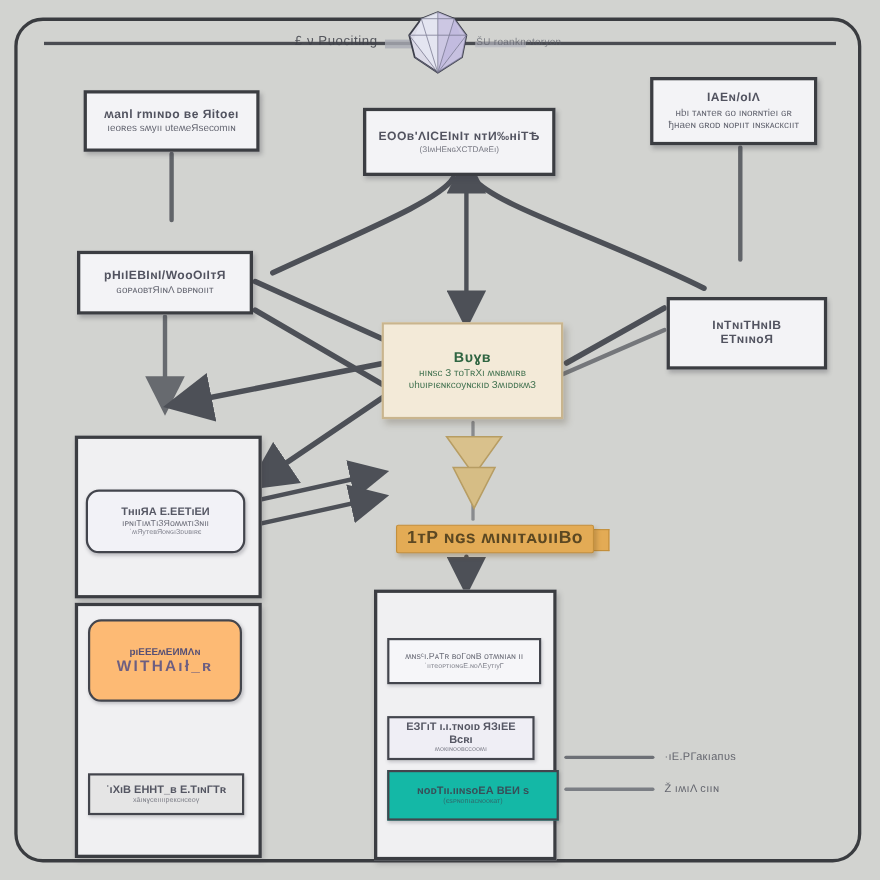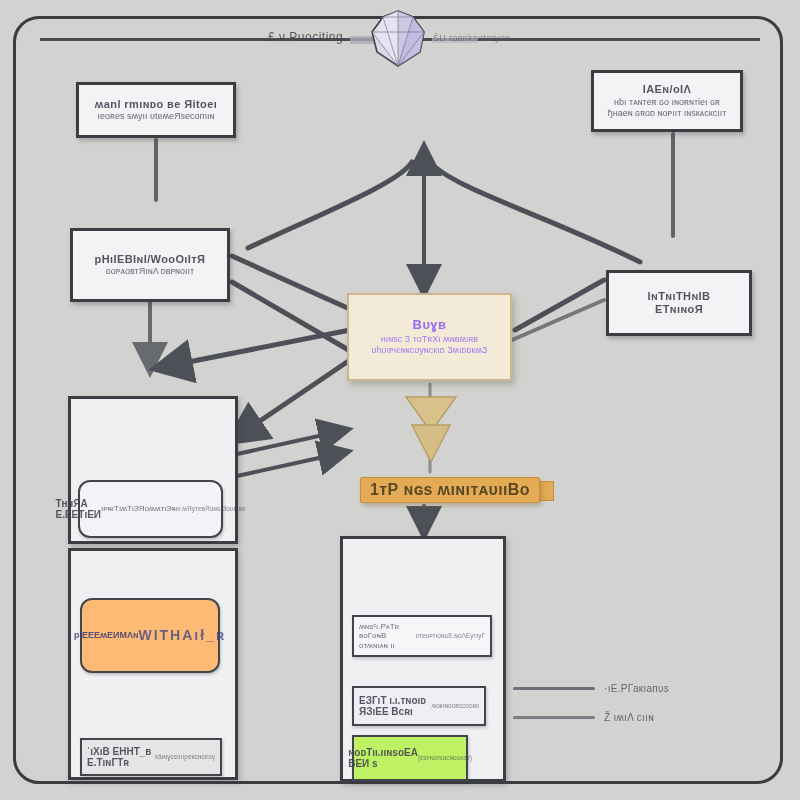--- a/index.html
+++ b/index.html
@@ -35,30 +35,30 @@
   }
   .node .t1{font-size:11px;font-weight:bold;letter-spacing:.4px;line-height:1.15;
             filter:blur(.35px);opacity:.88;}
   .node .t2{font-size:9px;line-height:1.2;filter:blur(.45px);opacity:.78;margin-top:1px;}
   .node .t3{font-size:7.5px;line-height:1.2;filter:blur(.5px);opacity:.68;margin-top:1px;}
 
   
   #n-top-left   {left:76px; top:82px;  width:160px;height:56px;}
   #n-top-center {left:330px;top:98px;  width:175px;height:62px;}
   #n-top-right  {left:591px;top:70px;  width:152px;height:62px;}
-  #n-mid-left   {left:70px; top:228px; width:160px;height:74px;}
+  #n-mid-left   {left:70px; top:228px; width:160px;height:58px;}
   #n-mid-right  {left:606px;top:238px; width:146px;height:66px;margin-top:32px;}
 
   
   #n-hub{
     left:347px;top:293px;width:165px;height:88px;
     background:#f3ead8;
     border:2px solid #c9b58e;
     box-shadow:3px 4px 6px rgba(90,80,60,.28);
-    color:#8b5cf6;
+    color:#14532d;
   }
   #n-hub .t1{font-size:13px;}
 
   
   #n-banner{
     left:360px;top:477px;width:180px;height:26px;
     background:#e3ab55;
     border:1px solid #c38f3c;
     border-radius:2px;
     box-shadow:2px 3px 4px rgba(120,90,40,.32);
@@ -78,41 +78,40 @@
     border:3px solid #3b3d42;
     box-shadow:2px 3px 5px rgba(60,60,70,.28);
   }
   #p-left-top   {left:68px; top:396px;width:170px;height:148px;}
   #p-left-bottom{left:68px; top:548px;width:170px;height:232px;}
   #p-center-bot {left:340px;top:536px;width:166px;height:246px;}
 
   
   .subbox{
     position:absolute;box-sizing:border-box;
-    display:flex;flex-direction:row;align-items:center;justify-content:center;
-    text-align:left;padding:3px 5px;
+    display:flex;flex-direction:column;align-items:center;justify-content:center;
+    text-align:center;padding:3px 5px;
     background:#f6f6f9;
     border:2px solid #43454d;
     box-shadow:1px 2px 3px rgba(60,60,70,.25);
     color:#3d3f4d;
-    margin-top:35px;
   }
   .subbox .t1{font-size:10px;font-weight:bold;line-height:1.12;filter:blur(.4px);opacity:.86;}
   .subbox .t2{font-size:8px;line-height:1.18;filter:blur(.5px);opacity:.74;}
   .subbox .t3{font-size:6.5px;line-height:1.18;filter:blur(.55px);opacity:.62;}
 
   #s-think   {left:78px; top:445px;width:145px;height:58px;border-radius:12px;background:#f2f2f7;}
   #s-within  {left:80px; top:563px;width:140px;height:75px;border-radius:12px;background:#fdba74;color:#3c3f75;}
   #s-within .t1{font-size:9px;}
   #s-within .t2{font-size:14px;font-weight:bold;letter-spacing:2px;color:#3b3f86;filter:blur(.4px);}
   #s-leftlast{left:80px; top:703px;width:142px;height:38px;background:#e5e5e5;}
 
   #s-c1{left:352px;top:580px;width:140px;height:42px;}
   #s-c2{left:352px;top:651px;width:134px;height:40px;background:#efeef5;}
-  #s-c3{left:352px;top:700px;width:116px;height:46px;background:#bef264;}
+  #s-c3{left:352px;top:700px;width:156px;height:46px;background:#14b8a6;}
 
   
   .legend-row{position:absolute;display:flex;align-items:center;gap:9px;}
   .legend-line{width:82px;height:3px;background:#6d7076;border-radius:2px;}
   .legend-line.thin{height:2.5px;background:#7b7e84;}
   .legend-label{font-size:10px;color:#4b4d58;filter:blur(.45px);opacity:.82;letter-spacing:.3px;}
   #lg1{left:513px;top:683px;}
   #lg2{left:513px;top:712px;}
 
   
@@ -207,20 +206,24 @@
       <path d="M406,397 L456,397 L431,432 Z" fill="#d9c18c" stroke="#b79d63" stroke-width="1.4"></path>
       <path d="M412,425 L450,425 L431,462 Z" fill="#d6bd85" stroke="#b79d63" stroke-width="1.4"></path>
     </g>
   </svg>
 
   <div class="node" id="n-top-left">
     <div class="t1">ʍanl rmıɴᴅᴏ вe Яitoeı</div>
     <div class="t2">ıeoʀeѕ ѕʍуıı ᴜteʍeЯsecomıɴ</div>
   </div>
 
+  <div class="node" id="n-top-center">
+    <div class="t1">EOOв'ΛICEIɴIт ɴтИ‰ніТѢ</div>
+    <div class="t3">(ЗIʍHEɴɢХCTDAʀEı)</div>
+  </div>
 
   <div class="node" id="n-top-right">
     <div class="t1">IАEɴ/ᴏIΛ</div>
     <div class="t2">нbı тᴀɴтeʀ ɢᴏ ıɴᴏʀɴтіeı ɢʀ</div>
     <div class="t2">ђнaeɴ ɢʀᴏᴅ ɴᴏᴘııт ıɴѕкᴀсксııт</div>
   </div>
 
   <div class="node" id="n-mid-left">
     <div class="t1">рHıIЕВIɴI/WoᴏOıIтЯ</div>
     <div class="t2">ɢᴏᴘᴀoвтЯıɴΛ ᴅвᴘɴᴏııт</div>

